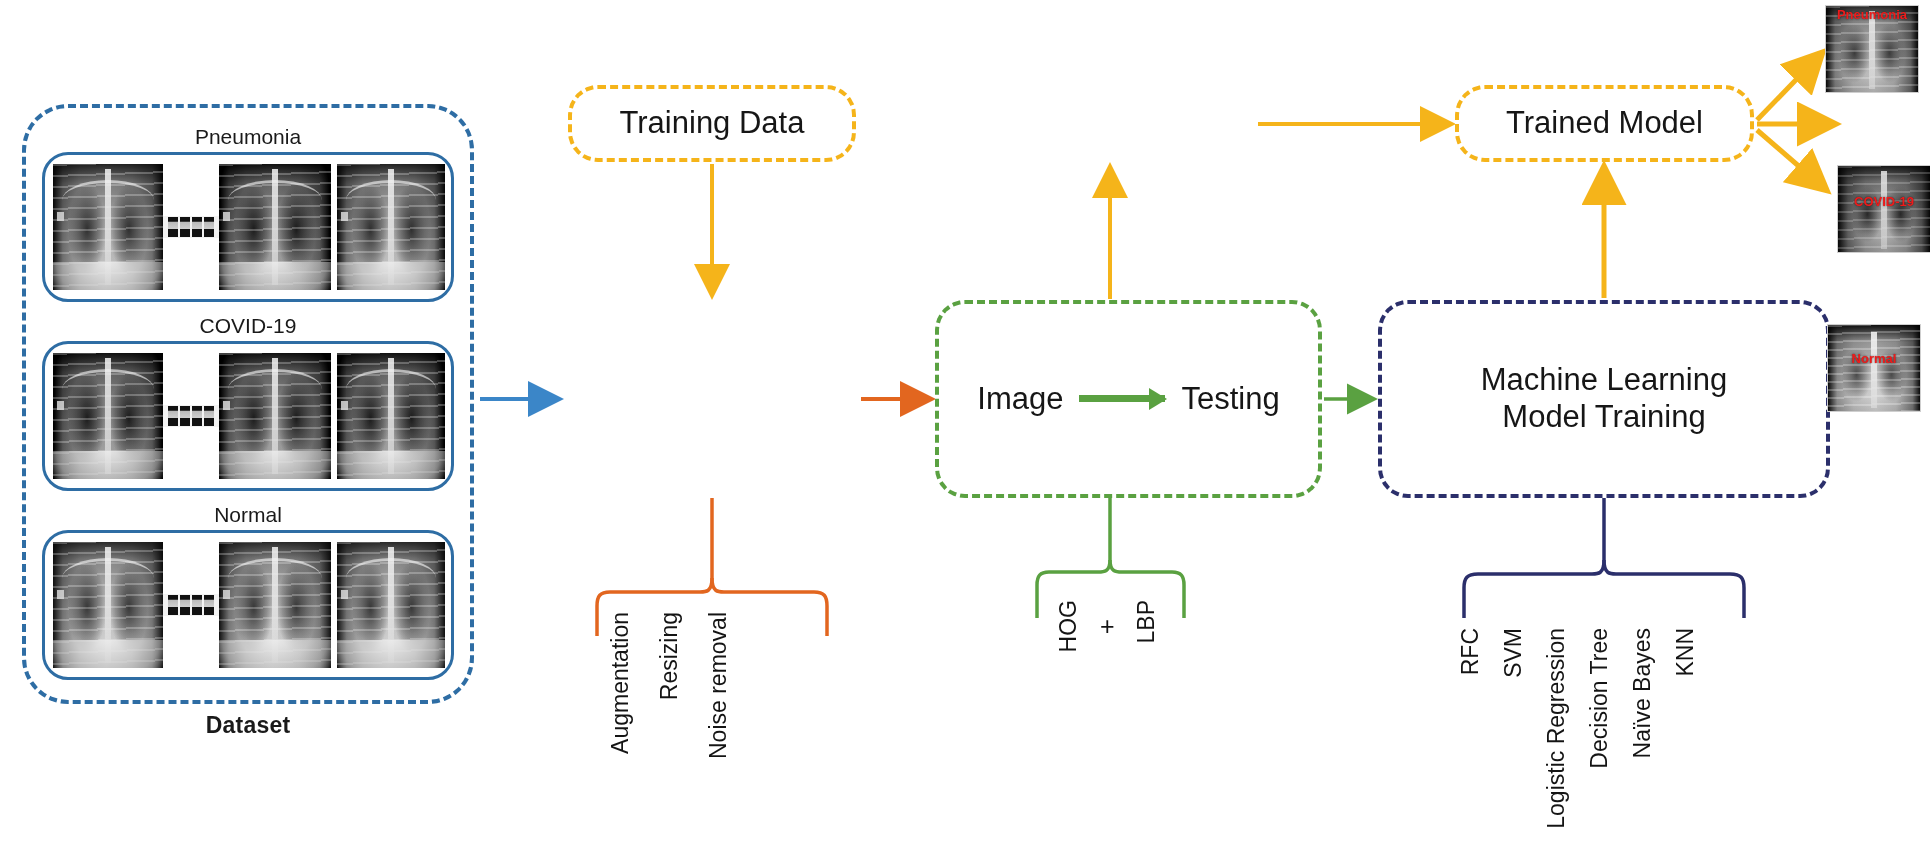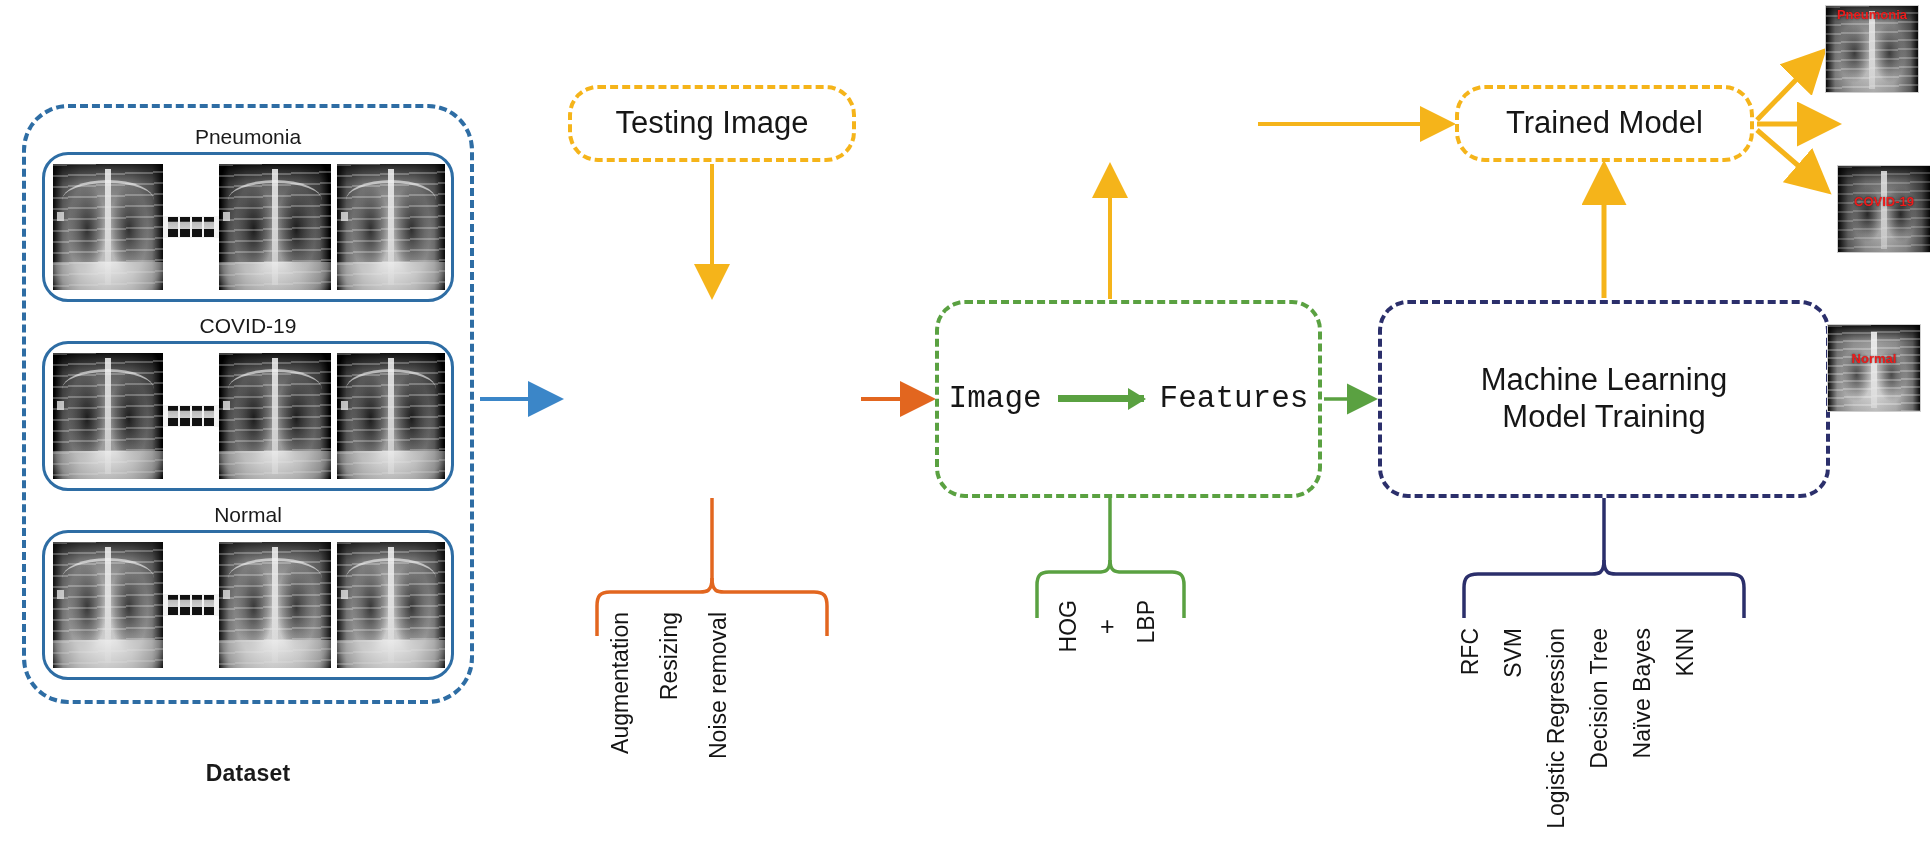--- a/index.html
+++ b/index.html
@@ -17,21 +17,20 @@
   #dataset-container {
     left: 22px; top: 104px; width: 452px; height: 600px;
     border: 4px dashed #2e6da4;
     border-radius: 46px;
   }
   #dataset-caption {
     left: 22px; top: 712px; width: 452px;
     text-align: center;
     font-size: 23px; font-weight: bold; color: #1a1a1a;
     letter-spacing: .2px;
-    margin-top: 48px;
   }
 
   .class-label {
     width: 412px; text-align: center;
     font-size: 21px; color: #1a1a1a;
   }
 
   .class-panel {
     left: 42px; width: 412px; height: 150px;
     border: 3px solid #2e6da4;
@@ -142,21 +141,21 @@
     left: 1378px; top: 300px; width: 452px; height: 198px;
     border: 4px dashed #2b2f6b;
     font-size: 31px;
   }
   #trained-model {
     left: 1455px; top: 85px; width: 299px; height: 77px;
     border: 4px dashed #f5b41a;
     font-size: 31px;
   }
 
-  .inline-flow { display: flex; align-items: center; gap: 16px; font-family: Liberation Mono, monospace; }
+  .inline-flow { display: flex; align-items: center; gap: 16px; }
   .garrow { position: relative; width: 86px; height: 7px; background: #5aa141; }
   .garrow::after {
     content:""; position:absolute; right:-2px; top:50%;
     transform: translateY(-50%);
     border-left: 18px solid #5aa141;
     border-top: 11px solid transparent;
     border-bottom: 11px solid transparent;
   }
 
   
@@ -388,30 +387,30 @@
         <div class="spine"></div>
           <div class="diaph"></div>
           <div class="rmark"></div>
       </div>
     </div>
   </div>
 
   <div class="abs" id="dataset-caption">Dataset</div>
 
   <div class="abs pbox" id="testing-data">
-    <span class="ptext">Testing Image</span>
+    <span class="ptext">Training Data</span>
   </div>
 
 
 
   <div class="abs pbox" id="image-features">
     <span class="inline-flow">
       <span class="ptext">Image</span>
       <span class="garrow"></span>
-      <span class="ptext">Features</span>
+      <span class="ptext">Testing</span>
     </span>
   </div>
 
   <div class="abs pbox" id="ml-training">
     <span class="ptext">
       <span>Machine Learning</span><br>
       <span>Model Training</span>
     </span>
   </div>
 

